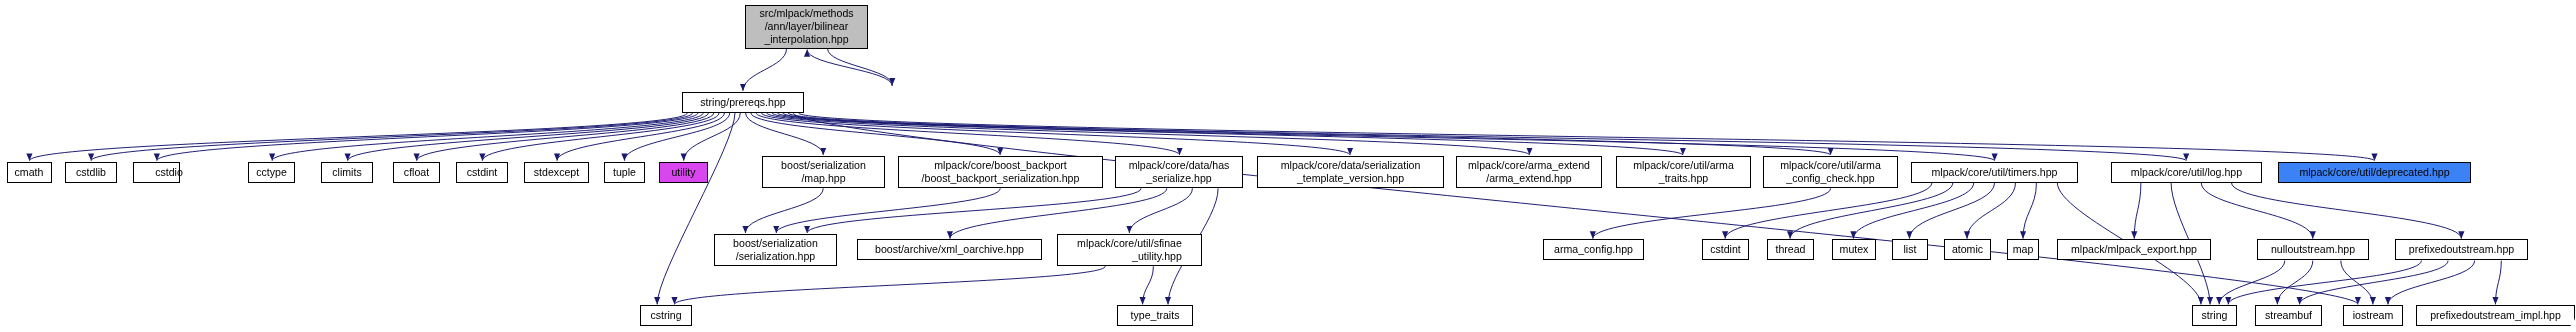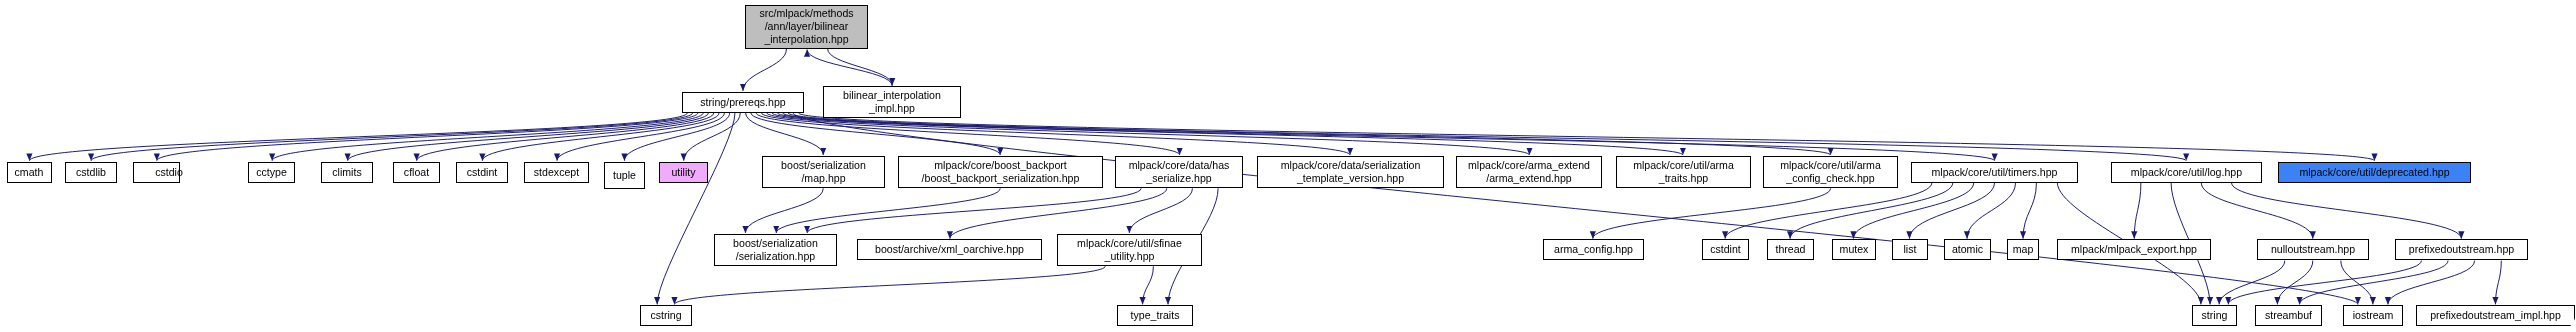--- a/index.html
+++ b/index.html
@@ -107,24 +107,20 @@
       <path d="M 3081.2 321 C 3081.2 345.3, 3074 350.7, 3074 375" class="edge" marker-end="url(#arrow)" style="stroke: rgb(25, 25, 112);"></path>
     </svg>
     <div class="node" style="left: 745px; top: 4.9px; width: 123px; height: 44px; background: rgb(190, 190, 190); border-color: rgb(0, 0, 0);">
       <span class="lbl">src/mlpack/methods
 /ann/layer/bilinear
 _interpolation.hpp</span>
     </div>
     <div class="node" style="left: 682px; top: 92px; width: 122px; height: 21px; background: rgb(255, 255, 255); border-color: rgb(0, 0, 0);">
       <span class="lbl">string/prereqs.hpp</span>
     </div>
-    <div class="node" style="left: 823px; top: 86px; width: 138px; height: 32px; background: rgb(255, 255, 255); border-color: rgb(0, 0, 0);">
-      <span class="lbl">bilinear_interpolation
-_impl.hpp</span>
-    </div>
     <div class="node" style="left: 6.5px; top: 162px; width: 45px; height: 21px; background: rgb(255, 255, 255); border-color: rgb(0, 0, 0);">
       <span class="lbl">cmath</span>
     </div>
     <div class="node" style="left: 65px; top: 162px; width: 52px; height: 21px; background: rgb(255, 255, 255); border-color: rgb(0, 0, 0);">
       <span class="lbl">cstdlib</span>
     </div>
     <div class="node" style="left: 133px; top: 162px; width: 47px; height: 21px; background: rgb(255, 255, 255); border-color: rgb(0, 0, 0); padding-left: 25px;">
       <span class="lbl">cstdio</span>
     </div>
     <div class="node" style="left: 248px; top: 162px; width: 47px; height: 21px; background: rgb(255, 255, 255); border-color: rgb(0, 0, 0);">
@@ -135,24 +131,24 @@
     </div>
     <div class="node" style="left: 393px; top: 162px; width: 47px; height: 21px; background: rgb(255, 255, 255); border-color: rgb(0, 0, 0);">
       <span class="lbl">cfloat</span>
     </div>
     <div class="node" style="left: 456px; top: 162px; width: 52px; height: 21px; background: rgb(255, 255, 255); border-color: rgb(0, 0, 0);">
       <span class="lbl">cstdint</span>
     </div>
     <div class="node" style="left: 524px; top: 162px; width: 65px; height: 21px; background: rgb(255, 255, 255); border-color: rgb(0, 0, 0);">
       <span class="lbl">stdexcept</span>
     </div>
-    <div class="node" style="left: 604px; top: 162px; width: 41px; height: 27px; background: rgb(255, 255, 255); border-color: rgb(0, 0, 0);">
+    <div class="node" style="left: 604px; top: 162px; width: 41px; height: 21px; background: rgb(255, 255, 255); border-color: rgb(0, 0, 0);">
       <span class="lbl">tuple</span>
     </div>
-    <div class="node" style="left: 659px; top: 162px; width: 49px; height: 21px; background: #f0abfc; border-color: rgb(0, 0, 0);">
+    <div class="node" style="left: 659px; top: 162px; width: 49px; height: 21px; background: #d946ef; border-color: rgb(0, 0, 0);">
       <span class="lbl">utility</span>
     </div>
     <div class="node" style="left: 762px; top: 156px; width: 123px; height: 32px; background: rgb(255, 255, 255); border-color: rgb(0, 0, 0);">
       <span class="lbl">boost/serialization
 /map.hpp</span>
     </div>
     <div class="node" style="left: 898px; top: 156px; width: 205px; height: 32px; background: rgb(255, 255, 255); border-color: rgb(0, 0, 0);">
       <span class="lbl">mlpack/core/boost_backport
 /boost_backport_serialization.hpp</span>
     </div>
@@ -185,21 +181,21 @@
     <div class="node" style="left: 2278px; top: 162px; width: 193px; height: 21px; background: #3b82f6; border-color: rgb(0, 0, 0);">
       <span class="lbl">mlpack/core/util/deprecated.hpp</span>
     </div>
     <div class="node" style="left: 714px; top: 234px; width: 123px; height: 32px; background: rgb(255, 255, 255); border-color: rgb(0, 0, 0);">
       <span class="lbl">boost/serialization
 /serialization.hpp</span>
     </div>
     <div class="node" style="left: 857px; top: 239px; width: 185px; height: 21px; background: rgb(255, 255, 255); border-color: rgb(0, 0, 0);">
       <span class="lbl">boost/archive/xml_oarchive.hpp</span>
     </div>
-    <div class="node" style="left: 1057px; top: 234px; width: 145px; height: 32px; background: rgb(255, 255, 255); border-color: rgb(0, 0, 0);">
+    <div class="node" style="left: 1057px; top: 234px; width: 145px; height: 32px; background: rgb(255, 255, 255); border-color: rgb(0, 0, 0); text-align: right;">
       <span class="lbl">mlpack/core/util/sfinae
 _utility.hpp</span>
     </div>
     <div class="node" style="left: 1543px; top: 239px; width: 101px; height: 21px; background: rgb(255, 255, 255); border-color: rgb(0, 0, 0);">
       <span class="lbl">arma_config.hpp</span>
     </div>
     <div class="node" style="left: 1702px; top: 239px; width: 47px; height: 21px; background: rgb(255, 255, 255); border-color: rgb(0, 0, 0);">
       <span class="lbl">cstdint</span>
     </div>
     <div class="node" style="left: 1767px; top: 239px; width: 47px; height: 21px; background: rgb(255, 255, 255); border-color: rgb(0, 0, 0);">

